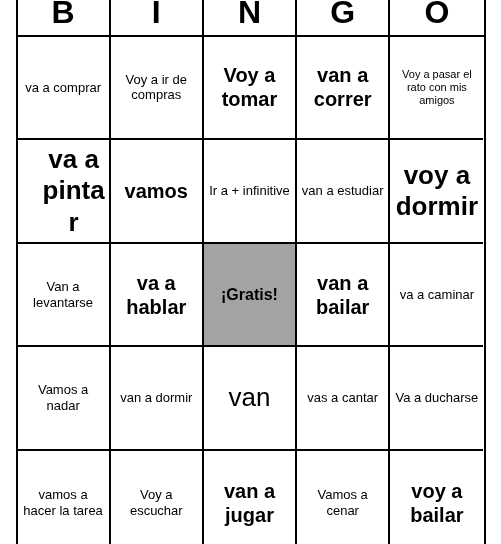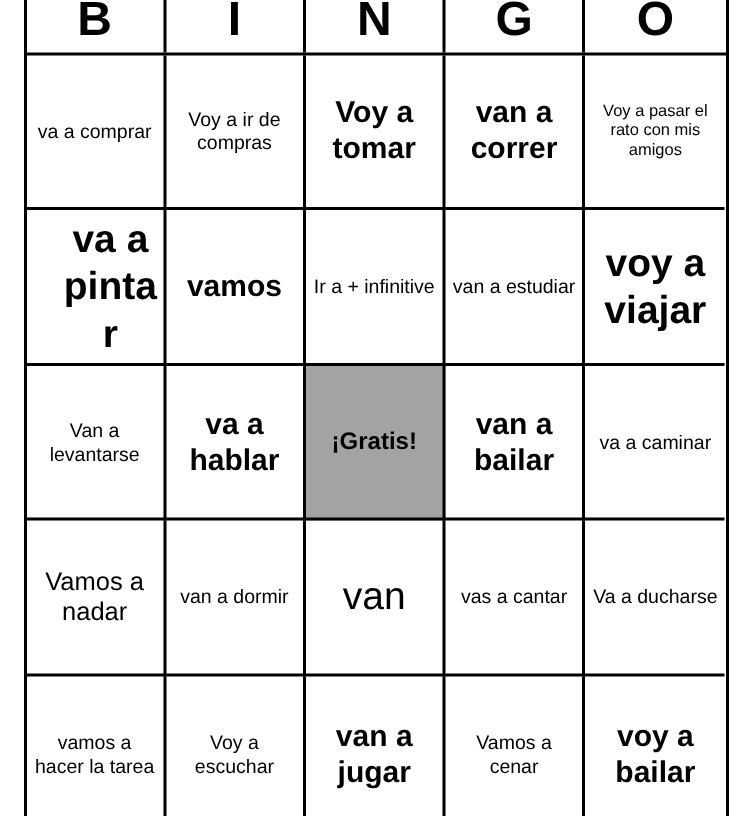--- a/index.html
+++ b/index.html
@@ -71,27 +71,27 @@
   <div class="bingo-grid" id="grid">
   <div class="bingo-cell" style="font-size: 13px;">va a comprar</div>
       <div class="bingo-cell" style="font-size: 13px;">Voy a ir de compras</div>
       <div class="bingo-cell" style="font-size: 20px; font-weight: bold;">Voy a tomar</div>
       <div class="bingo-cell" style="font-size: 20px; font-weight: bold;">van a correr</div>
       <div class="bingo-cell" style="font-size: 11px;">Voy a pasar el rato con mis amigos</div>
       <div class="bingo-cell" style="font-size: 26px; font-weight: bold; padding-left: 24px;">va a pintar</div>
       <div class="bingo-cell" style="font-size: 20px; font-weight: bold;">vamos</div>
       <div class="bingo-cell" style="font-size: 13px;">Ir a + infinitive</div>
       <div class="bingo-cell" style="font-size: 13px;">van a estudiar</div>
-      <div class="bingo-cell" style="font-size: 26px; font-weight: bold;">voy a viajar</div>
+      <div class="bingo-cell" style="font-size: 26px; font-weight: bold;">voy a dormir</div>
       <div class="bingo-cell" style="font-size: 13px;">Van a levantarse</div>
       <div class="bingo-cell" style="font-size: 20px; font-weight: bold;">va a hablar</div>
       <div class="bingo-cell" style="font-size: 16px; font-weight: bold; background-color: #a3a3a3;">¡Gratis!</div>
       <div class="bingo-cell" style="font-size: 20px; font-weight: bold;">van a bailar</div>
       <div class="bingo-cell" style="font-size: 13px;">va a caminar</div>
-      <div class="bingo-cell" style="font-size: 17px;">Vamos a nadar</div>
+      <div class="bingo-cell" style="font-size: 13px;">Vamos a nadar</div>
       <div class="bingo-cell" style="font-size: 13px;">van a dormir</div>
       <div class="bingo-cell" style="font-size: 26px; font-weight: normal;">van</div>
       <div class="bingo-cell" style="font-size: 13px;">vas a cantar</div>
       <div class="bingo-cell" style="font-size: 13px;">Va a ducharse</div>
       <div class="bingo-cell" style="font-size: 13px;">vamos a hacer la tarea</div>
       <div class="bingo-cell" style="font-size: 13px;">Voy a escuchar</div>
       <div class="bingo-cell" style="font-size: 20px; font-weight: bold;">van a jugar</div>
       <div class="bingo-cell" style="font-size: 13px;">Vamos a cenar</div>
       <div class="bingo-cell" style="font-size: 20px; font-weight: bold;">voy a bailar</div>
     </div>

